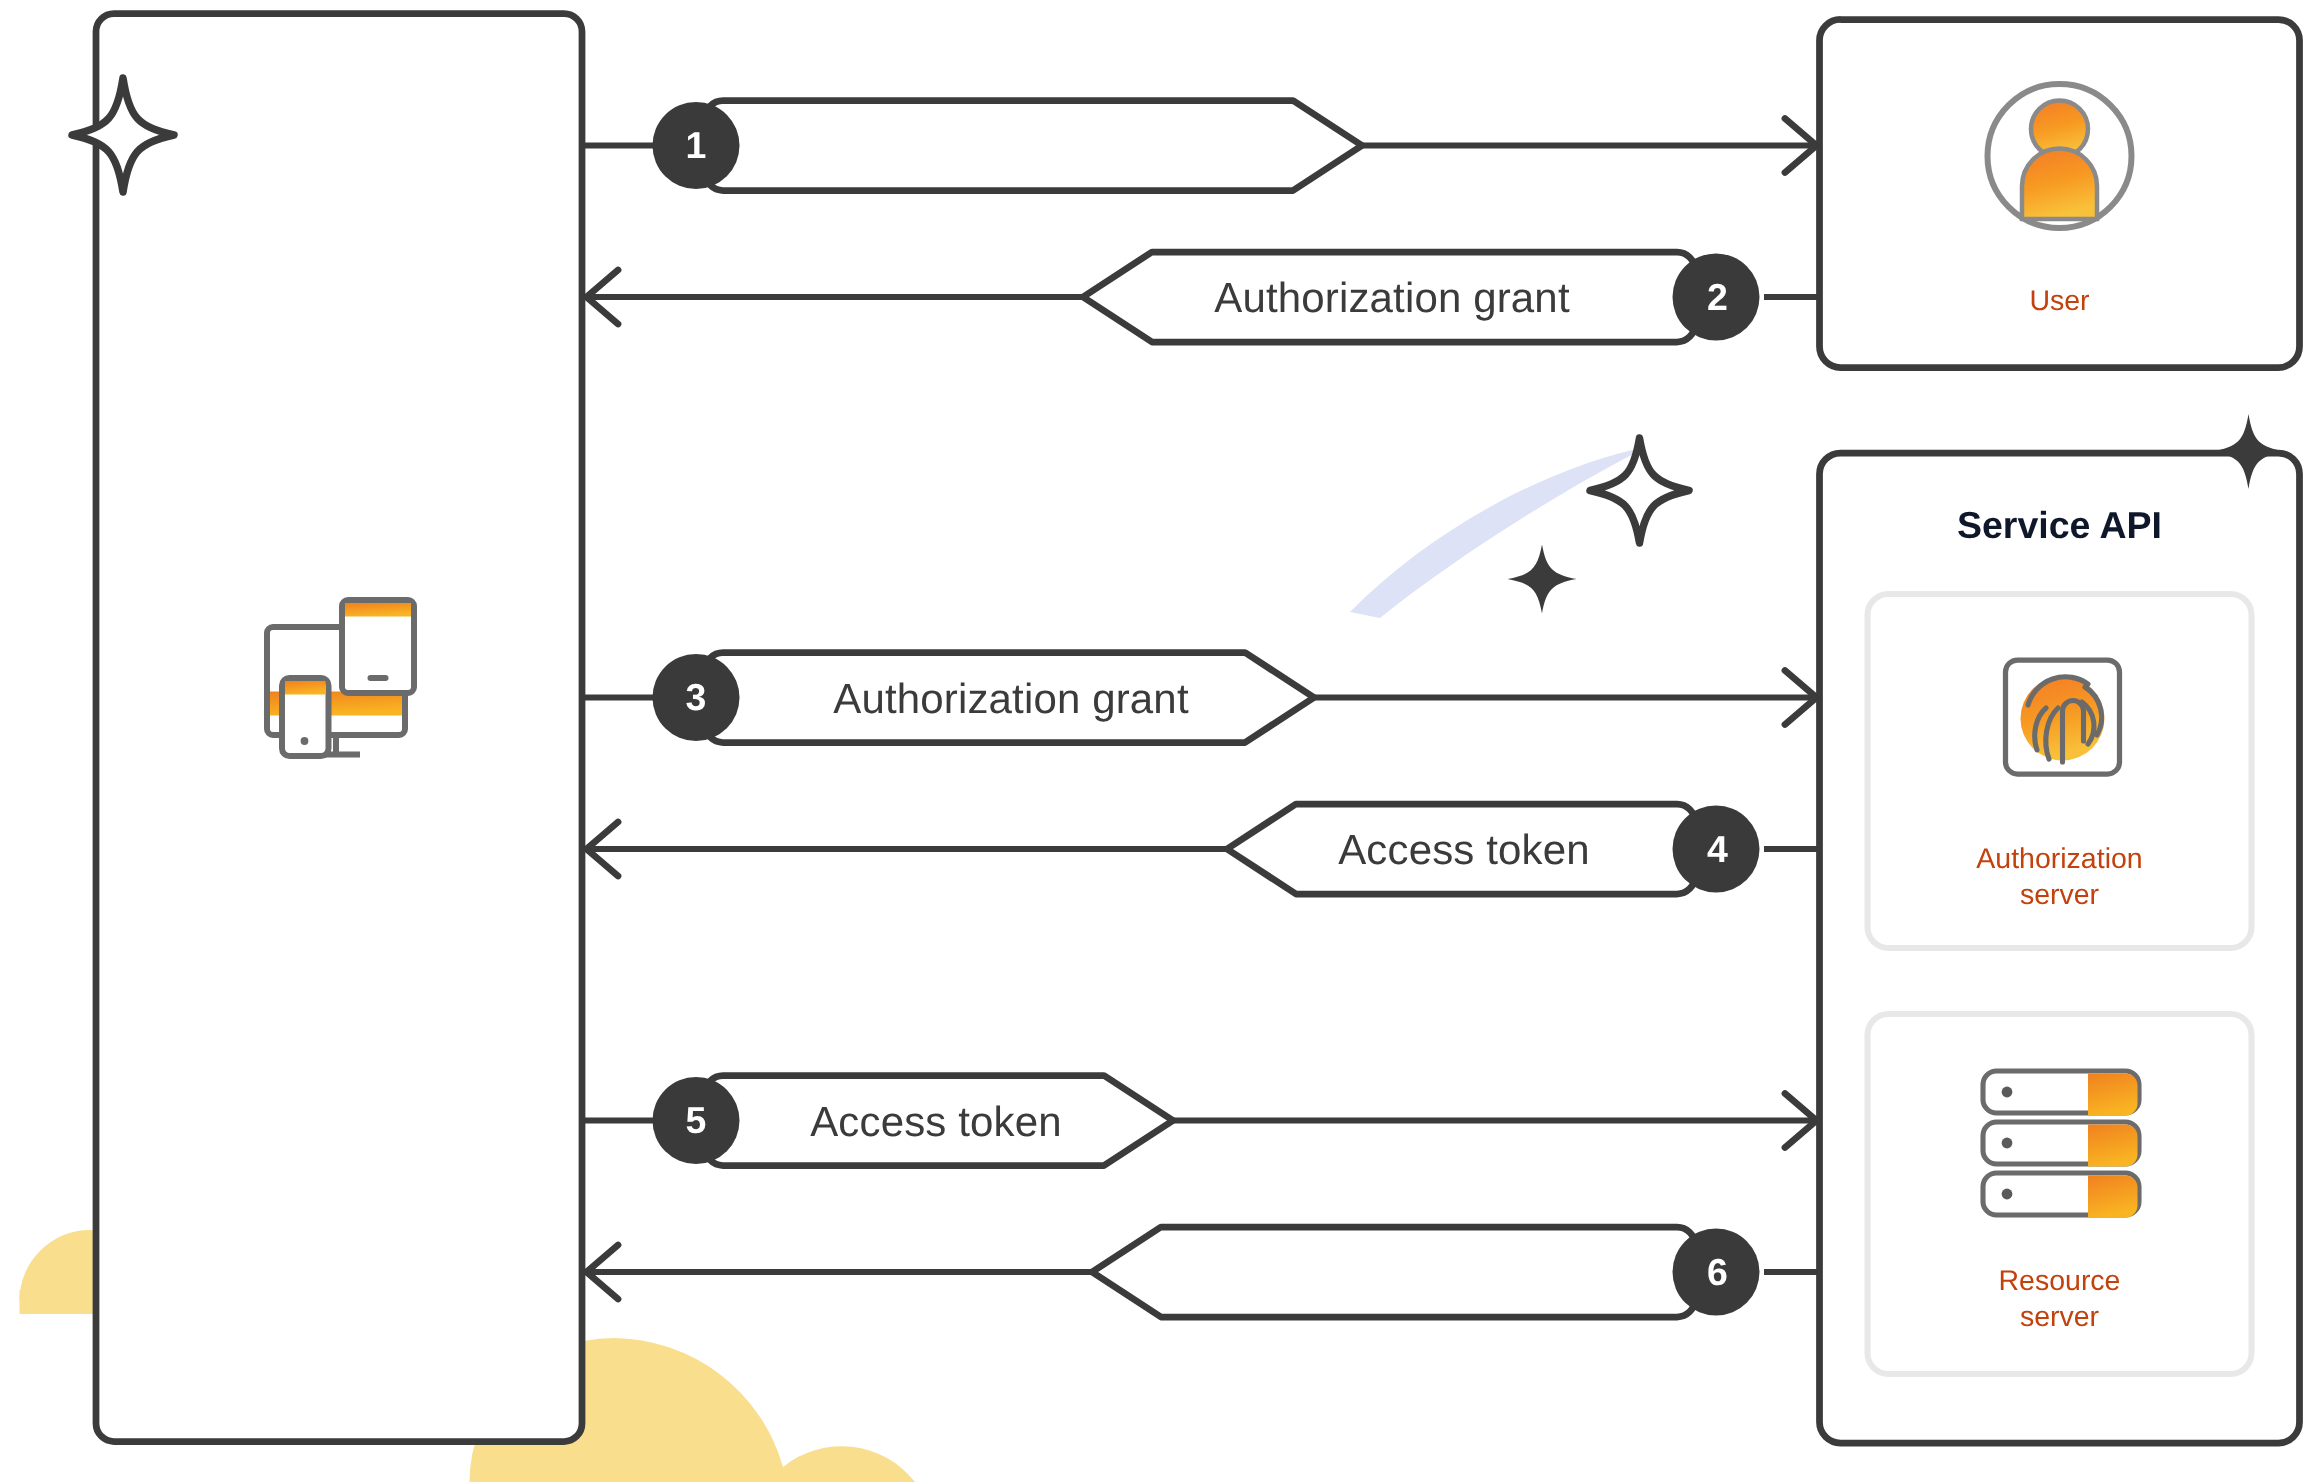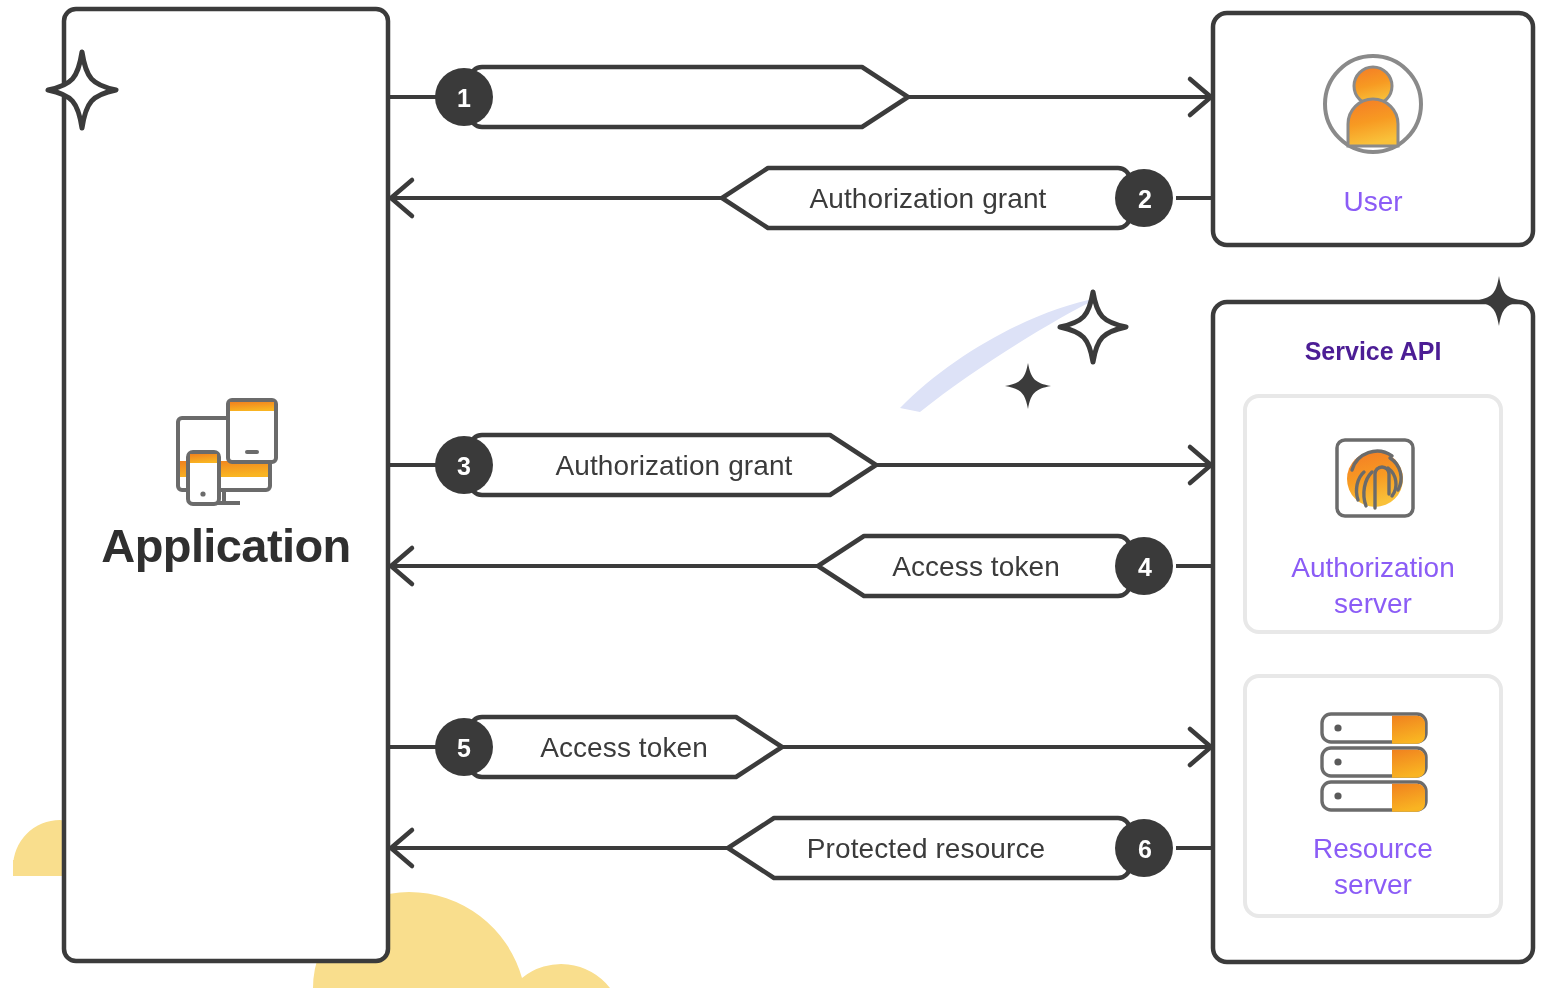--- a/index.html
+++ b/index.html
@@ -24,25 +24,25 @@
   .badge-num{
     font-size:25px;font-weight:700;color:#ffffff;
     transform:translate(-50%,-50%);
   }
   .app-title{
     font-size:47px;font-weight:700;color:#2f2f2f;
     transform:translate(-50%,-50%);
     letter-spacing:-0.6px;
   }
   .svc-title{
-    font-size:25px;font-weight:700;color:#4c1d95;
+    font-size:25px;font-weight:700;color:#0f172a;
     transform:translate(-50%,-50%);
   }
   .node-label{
-    font-size:28px;color:#8b5cf6;
+    font-size:19px;color:#c2410c;
     transform:translate(-50%,-50%);
     text-align:center;line-height:1.28;white-space:normal;width:220px;
   }
 </style>
 </head>
 <body>
 
 <div id="stage">
 
   <svg id="svg-bg" class="layer" viewBox="0 0 1546 988">
@@ -191,41 +191,39 @@
 
     <path d="M82,52 C86,78 92,85 116,90 C92,95 86,102 82,128 C78,102 72,95 48,90 C72,85 78,78 82,52 Z" fill="#ffffff" stroke="#3b3b3b" stroke-width="5" stroke-linejoin="round"></path>
 
     <path d="M1093,292 C1097,316 1103,322 1126,327 C1103,332 1097,338 1093,362 C1089,338 1083,332 1060,327 C1083,322 1089,316 1093,292 Z" fill="#ffffff" stroke="#3b3b3b" stroke-width="5" stroke-linejoin="round"></path>
 
     <path d="M1028,363 C1031,379 1035,383 1051,386 C1035,389 1031,393 1028,409 C1025,393 1021,389 1005,386 C1021,383 1025,379 1028,363 Z" fill="#3b3b3b"></path>
 
     <path d="M1499,276 C1502,294 1506,298 1524,301 C1506,304 1502,308 1499,326 C1496,308 1492,304 1474,301 C1492,298 1496,294 1499,276 Z" fill="#3b3b3b"></path>
   </svg>
 
-  <div class="txt app-title" style="left:226px;top:545px;">Application</div>
 
   <div class="txt node-label" style="left:1373px;top:202px;">User</div>
 
   <div class="txt svc-title" style="left:1373px;top:351px;">Service API</div>
 
   <div class="txt node-label" style="left:1373px;top:586px;width:230px;">
     <span>Authorization</span><br>
     <span>server</span>
   </div>
 
   <div class="txt node-label" style="left:1373px;top:849px;width:230px;margin-top:18px;">
     <span>Resource</span><br>
     <span>server</span>
   </div>
 
   <div class="txt banner-label" style="left:928px;top:199px;">Authorization grant</div>
   <div class="txt banner-label" style="left:674px;top:466px;">Authorization grant</div>
   <div class="txt banner-label" style="left:976px;top:567px;">Access token</div>
   <div class="txt banner-label" style="left:624px;top:748px;">Access token</div>
-  <div class="txt banner-label" style="left:926px;top:849px;">Protected resource</div>
 
   <div class="txt badge-num" style="left:464px;top:98px;">1</div>
   <div class="txt badge-num" style="left:1145px;top:199px;">2</div>
   <div class="txt badge-num" style="left:464px;top:466px;">3</div>
   <div class="txt badge-num" style="left:1145px;top:567px;">4</div>
   <div class="txt badge-num" style="left:464px;top:748px;">5</div>
   <div class="txt badge-num" style="left:1145px;top:849px;">6</div>
 
 </div>
 

